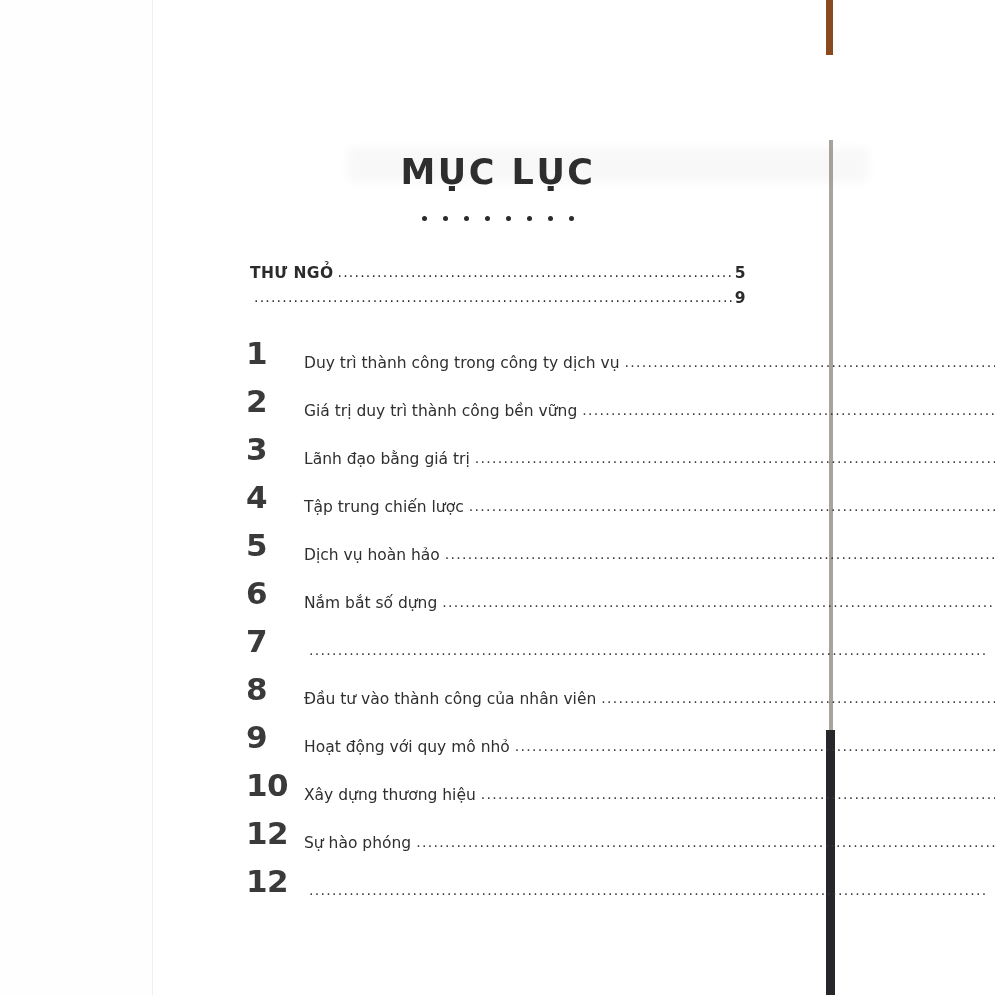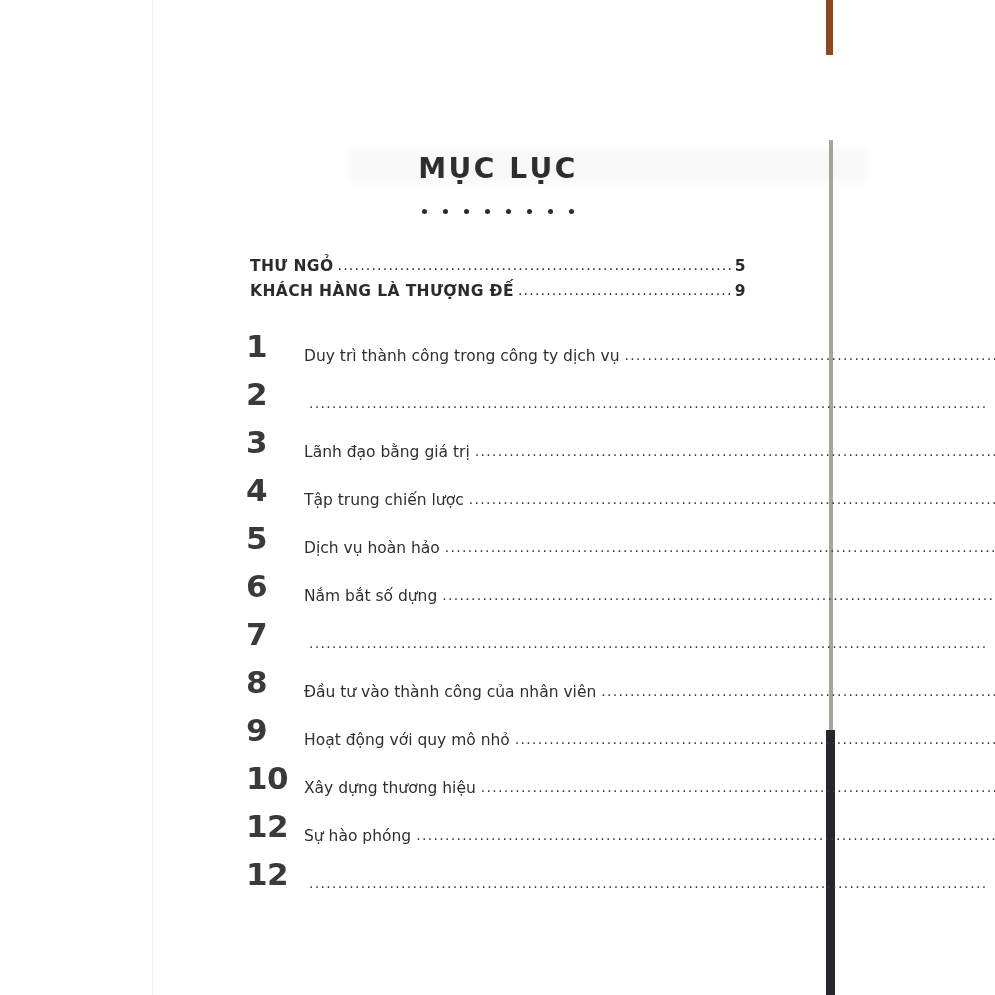--- a/index.html
+++ b/index.html
@@ -73,21 +73,21 @@
     position: absolute;
     left: 168px;
     top: 0;
     width: 660px;
     height: 995px;
   }
 
   .toc-title {
     margin-top: 152px;
     text-align: center;
-    font-size: 28px;
+    font-size: 35px;
     font-weight: 700;
     letter-spacing: 2.5px;
     color: #2b2b2b;
     font-family: "DejaVu Sans", sans-serif;
   }
 
   .dot-divider {
     margin-top: 16px;
     text-align: center;
     height: 14px;
@@ -215,40 +215,40 @@
       <span></span>
     </div>
 
     <div class="front-matter">
       <div class="fm-row">
         <span class="fm-label">THƯ NGỎ</span>
         <span class="fm-leader">......................................................................................................................</span>
         <span class="fm-page">5</span>
       </div>
       <div class="fm-row">
-        <span class="fm-label">KHÁCH HÀNG LÀ THƯỢNG ĐẾ</span>
         <span class="fm-leader">......................................................................................................................</span>
         <span class="fm-page">9</span>
       </div>
     </div>
 
     <div class="chapters">
 
       <div class="ch-row">
         <div class="ch-num">1</div>
         <div class="ch-body">
           <span class="ch-title">Duy trì thành công trong công ty dịch vụ</span>
           <span class="ch-leader">......................................................................................................................</span>
 
         </div>
       </div>
 
       <div class="ch-row">
         <div class="ch-num">2</div>
         <div class="ch-body">
+          <span class="ch-title">Giá trị duy trì thành công bền vững</span>
           <span class="ch-leader">......................................................................................................................</span>
 
         </div>
       </div>
 
       <div class="ch-row">
         <div class="ch-num">3</div>
         <div class="ch-body">
           <span class="ch-title">Lãnh đạo bằng giá trị</span>
           <span class="ch-leader">......................................................................................................................</span>

